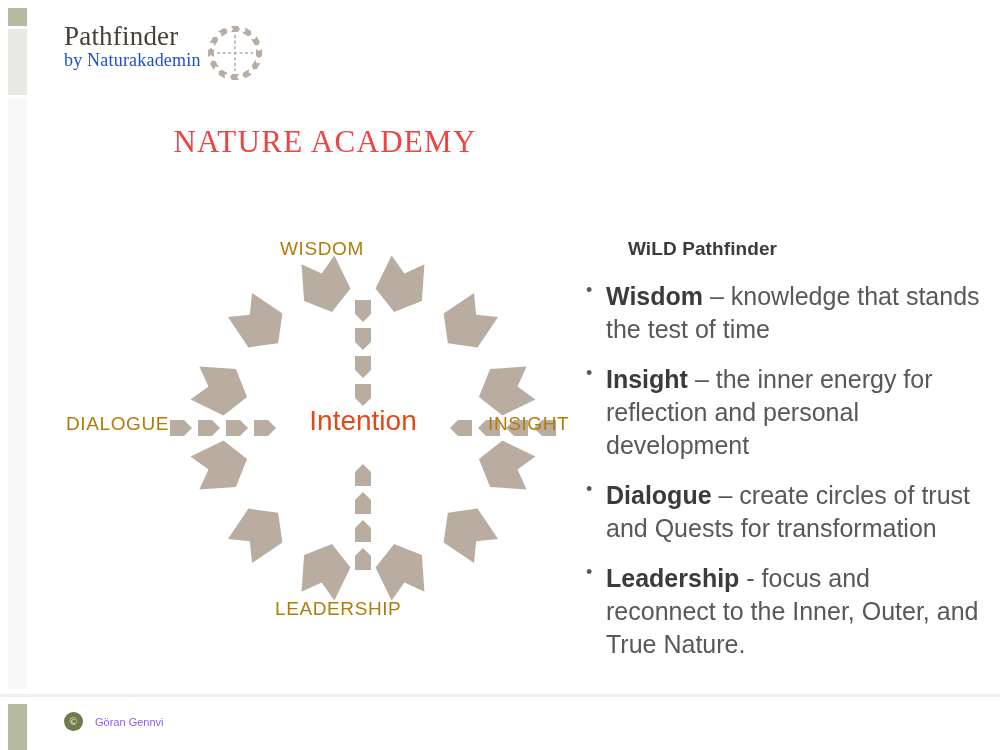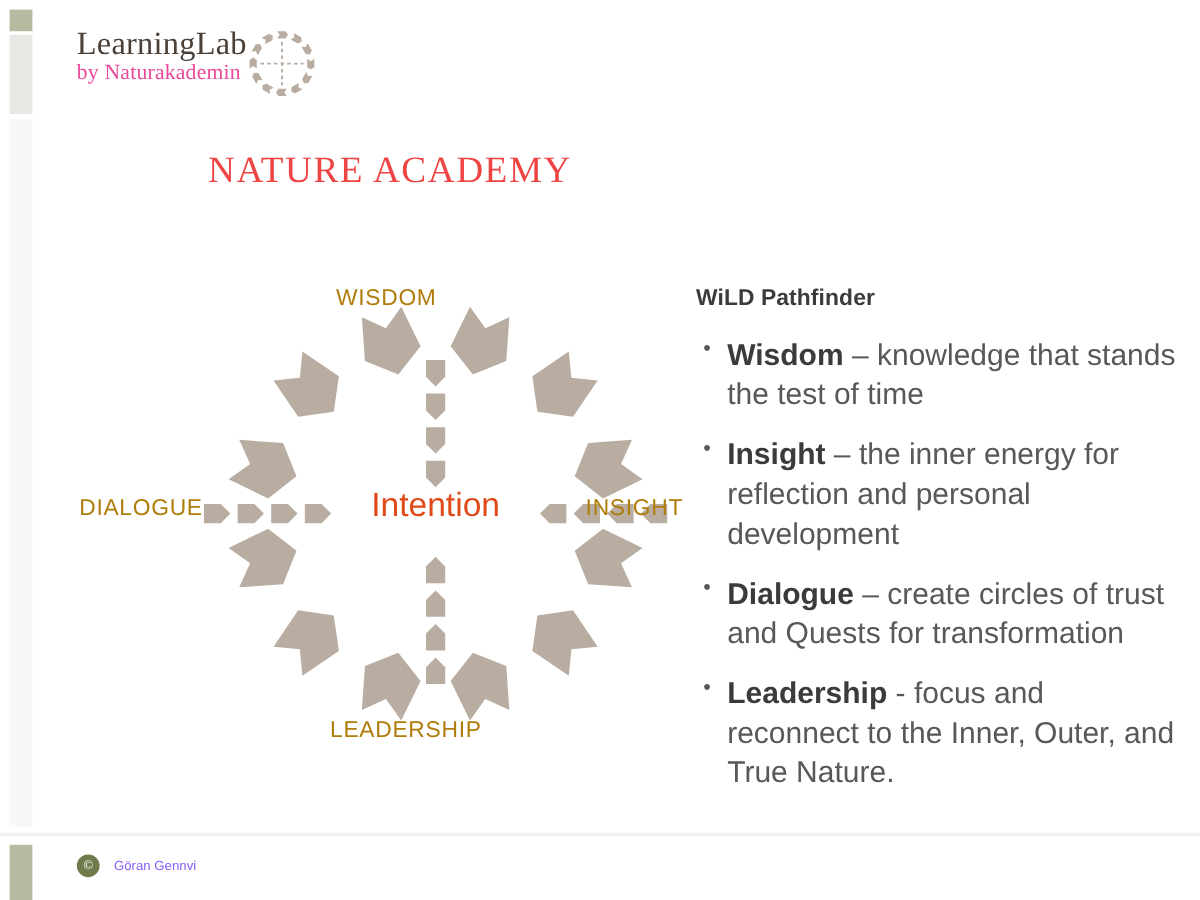--- a/index.html
+++ b/index.html
@@ -59,21 +59,21 @@
   .logo-word {
     font-family: "Liberation Serif", serif;
     font-size: 27px;
     color: #4b4038;
     line-height: 1.06;
     letter-spacing: 0.2px;
   }
   .logo-sub {
     font-family: "Liberation Serif", serif;
     font-size: 18px;
-    color: #ec4899;
+    color: #1d4ed8;
     line-height: 1.1;
     letter-spacing: 0.2px;
   }
   .logo-mark {
     position: absolute;
     left: 140px; top: 0px;
     width: 62px; height: 62px;
   }
 
   
@@ -128,20 +128,21 @@
     left: 580px; top: 238px;
     width: 400px;
   }
   .panel-heading {
     font-family: "Liberation Sans", sans-serif;
     font-size: 19px;
     font-weight: bold;
     color: #3b3b3b;
     margin-bottom: 20px;
     letter-spacing: 0.1px;
+    margin-left: 48px;
   }
   .bullet-list {
     list-style: none;
     margin: 0;
     padding: 0;
   }
   .bullet {
     position: relative;
     padding-left: 26px;
     margin-bottom: 17px;
@@ -192,21 +193,21 @@
 
 <div class="slide">
 
   <div class="rail-block-top"></div>
   <div class="rail-block-gray"></div>
   <div class="rail-strip"></div>
   <div class="rail-block-bottom"></div>
   <div class="footer-divider"></div>
 
   <div class="logo">
-    <div class="logo-word">LearningLab</div>
+    <div class="logo-word">Pathfinder</div>
     <div class="logo-sub">by Naturakademin</div>
     <div class="logo-mark">
       <svg width="62" height="62" viewBox="0 0 62 62">
         <g stroke="#b9ada2" stroke-width="1.6" stroke-dasharray="3 2.6" stroke-linecap="butt">
           <line x1="31" y1="13" x2="31" y2="49"></line>
           <line x1="13" y1="31" x2="49" y2="31"></line>
         </g>
         <g fill="#b9ada2">
           <g transform="translate(31,31)">
             <g transform="rotate(0)   translate(0,-24)">

